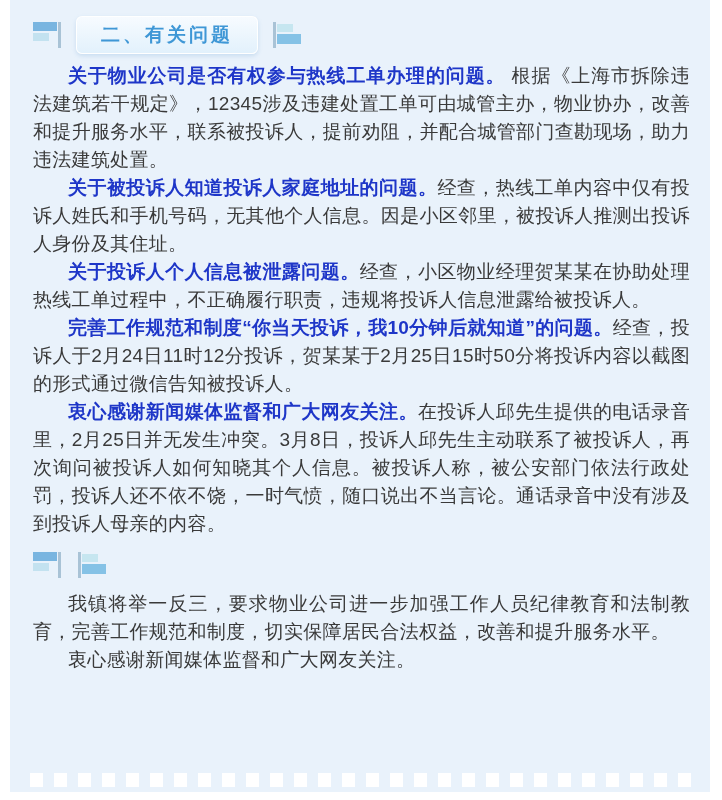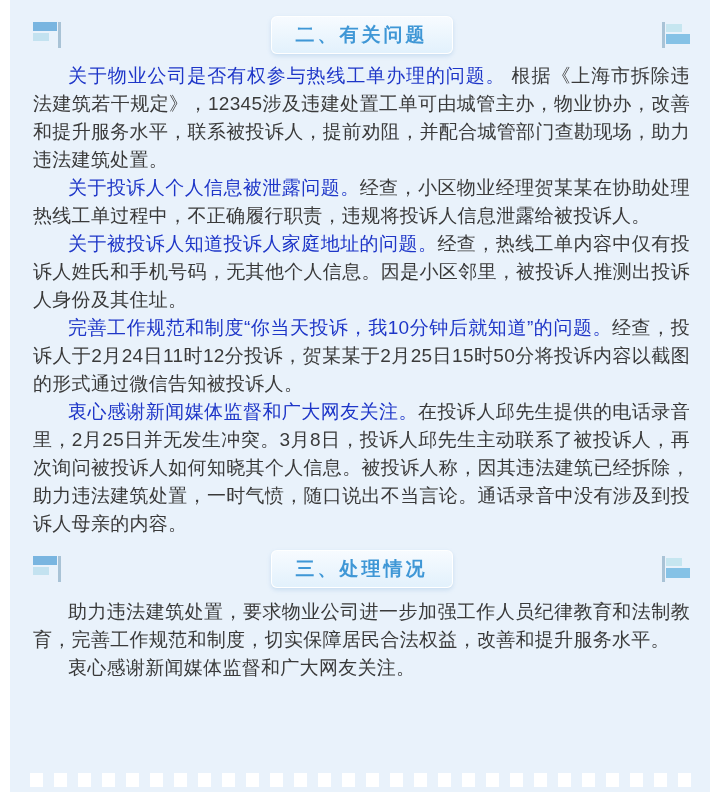--- a/index.html
+++ b/index.html
@@ -18,21 +18,21 @@
     background: #e9f2fb;
     overflow: hidden;
   }
   .inner {
     padding: 16px 20px 0 23px;
   }
   
   .section-header {
     display: flex;
     align-items: center;
-    justify-content: space-between;
+    justify-content: flex-start;
     gap: 13px;
     margin-bottom: 8px;
   }
   .section-header.second { margin-top: 12px; margin-bottom: 10px; }
   .badge {
     background: linear-gradient(180deg, #f7fbff 0%, #e2f1fc 100%);
     border: 1px solid rgba(255,255,255,0.95);
     border-radius: 6px;
     box-shadow: 0 2px 4px rgba(120,170,215,0.28);
     padding: 5px 24px;
@@ -51,21 +51,21 @@
   
   .para {
     margin: 0;
     font-size: 19px;
     line-height: 28px;
     color: #3a3a3a;
     text-align: justify;
     text-indent: 35px;
     letter-spacing: 0.3px;
   }
-  .lead { color: #1e36c8; font-weight: normal; }
+  .lead { color: #1e36c8; font-weight: bold; }
   
   .filmstrip {
     position: absolute;
     left: 20px;
     right: 10px;
     bottom: 5px;
     height: 14px;
     background: repeating-linear-gradient(90deg, #ffffff 0 13px, rgba(0,0,0,0) 13px 24px);
   }
 </style>
@@ -83,38 +83,37 @@
       </div>
       <div class="badge">二、有关问题</div>
       <div class="flag flag-right">
         <div class="pole"></div>
         <div class="bar-top"></div>
         <div class="bar-bottom"></div>
       </div>
     </div>
 
     <p class="para"><strong class="lead">关于物业公司是否有权参与热线工单办理的问题。</strong><span> 根据《上海市拆除违法建筑若干规定》，12345涉及违建处置工单可由城管主办，物业协办，改善和提升服务水平，联系被投诉人，提前劝阻，并配合城管部门查勘现场，助力违法建筑处置。</span></p>
+    <p class="para"><strong class="lead">关于被投诉人知道投诉人家庭地址的问题。</strong><span>经查，热线工单内容中仅有投诉人姓氏和手机号码，无其他个人信息。因是小区邻里，被投诉人推测出投诉人身份及其住址。</span></p>
     <p class="para"><strong class="lead">关于投诉人个人信息被泄露问题。</strong><span>经查，小区物业经理贺某某在协助处理热线工单过程中，不正确履行职责，违规将投诉人信息泄露给被投诉人。</span></p>
-    <p class="para"><strong class="lead">关于被投诉人知道投诉人家庭地址的问题。</strong><span>经查，热线工单内容中仅有投诉人姓氏和手机号码，无其他个人信息。因是小区邻里，被投诉人推测出投诉人身份及其住址。</span></p>
     <p class="para"><strong class="lead">完善工作规范和制度“你当天投诉，我10分钟后就知道”的问题。</strong><span>经查，投诉人于2月24日11时12分投诉，贺某某于2月25日15时50分将投诉内容以截图的形式通过微信告知被投诉人。</span></p>
-    <p class="para"><strong class="lead">衷心感谢新闻媒体监督和广大网友关注。</strong><span>在投诉人邱先生提供的电话录音里，2月25日并无发生冲突。3月8日，投诉人邱先生主动联系了被投诉人，再次询问被投诉人如何知晓其个人信息。被投诉人称，因其违法建筑已经拆除，助力违法建筑处置，一时气愤，随口说出不当言论。通话录音中没有涉及到投诉人母亲的内容。</span></p>
+    <p class="para"><strong class="lead">衷心感谢新闻媒体监督和广大网友关注。</strong><span>在投诉人邱先生提供的电话录音里，2月25日并无发生冲突。3月8日，投诉人邱先生主动联系了被投诉人，再次询问被投诉人如何知晓其个人信息。被投诉人称，被公安部门依法行政处罚，投诉人还不依不饶，一时气愤，随口说出不当言论。通话录音中没有涉及到投诉人母亲的内容。</span></p>
 
     <div class="section-header second">
       <div class="flag flag-left">
         <div class="bar-top"></div>
         <div class="bar-bottom"></div>
         <div class="pole"></div>
       </div>
-      <div class="badge">三、处理情况</div>
       <div class="flag flag-right">
         <div class="pole"></div>
         <div class="bar-top"></div>
         <div class="bar-bottom"></div>
       </div>
     </div>
 
-    <p class="para">助力违法建筑处置，要求物业公司进一步加强工作人员纪律教育和法制教育，完善工作规范和制度，切实保障居民合法权益，改善和提升服务水平。</p>
+    <p class="para">我镇将举一反三，要求物业公司进一步加强工作人员纪律教育和法制教育，完善工作规范和制度，切实保障居民合法权益，改善和提升服务水平。</p>
     <p class="para">衷心感谢新闻媒体监督和广大网友关注。</p>
 
   </div>
 
   <div class="filmstrip"></div>
 </div>
 
 </body></html>

